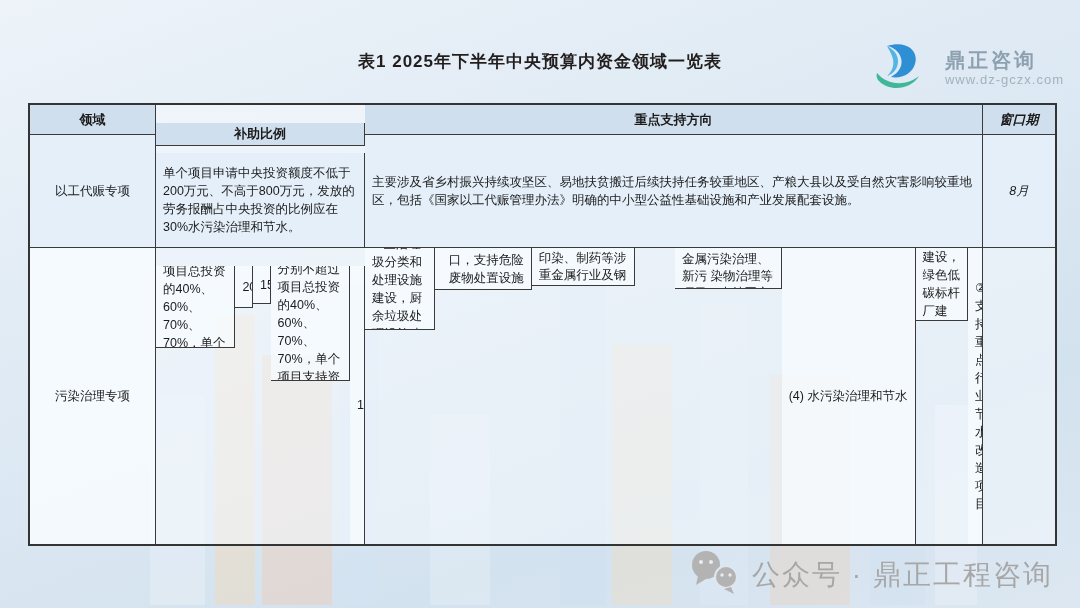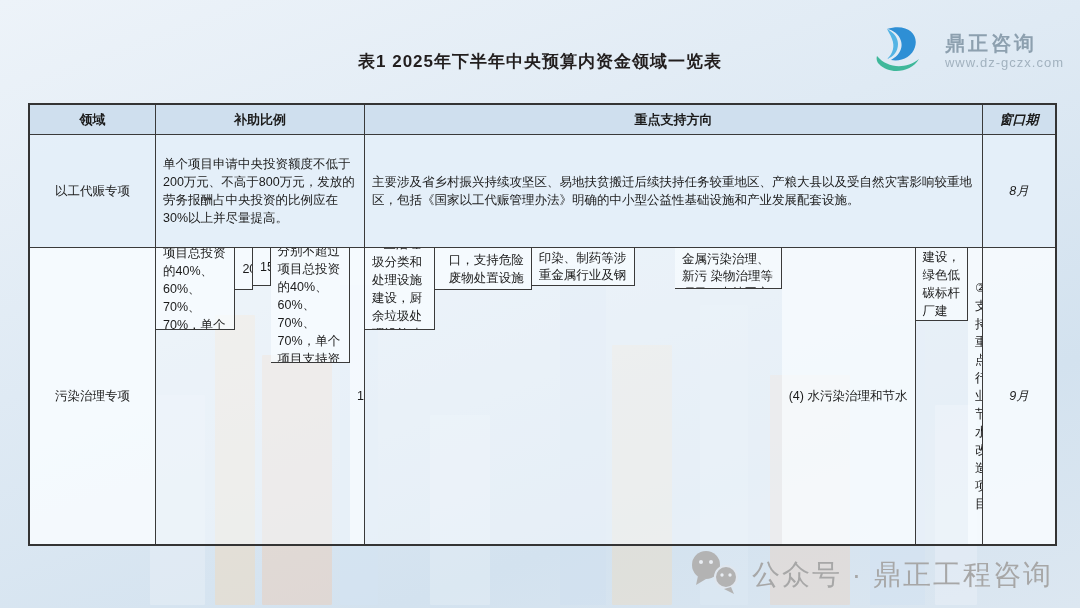--- a/index.html
+++ b/index.html
@@ -10,21 +10,21 @@
   }
   
   .skyline{position:absolute;left:0;top:235px;width:1080px;height:370px;z-index:0;}
   .bld{position:absolute;bottom:0;border-radius:1px;}
   
   .page-title{
     position:absolute;top:50px;left:0;width:1080px;text-align:center;
     font-size:17px;font-weight:bold;color:#221e1e;letter-spacing:1px;z-index:3;
   }
   
-  .logo{position:absolute;top:24px;right:16px;display:flex;align-items:center;gap:20px;z-index:3;}
+  .logo{position:absolute;top:41px;right:16px;display:flex;align-items:center;gap:20px;z-index:3;}
   .logo-text{display:flex;flex-direction:column;line-height:1.1;}
   .logo-name{font-size:20px;font-weight:bold;color:#8da0af;letter-spacing:3px;}
   .logo-site{font-size:13px;color:#a2b2bf;letter-spacing:1px;margin-top:2px;}
   
   .tbl{
     position:absolute;left:28px;top:103px;width:1029px;height:443px;
     border:2px solid #343434;box-sizing:border-box;z-index:2;
     display:flex;flex-direction:column;background:rgba(246,250,254,0.55);
   }
   .trow{display:flex;width:100%;}
@@ -34,21 +34,21 @@
     padding:11px 7px;font-size:12.5px;line-height:18px;color:#1b1b1b;
     background:rgba(248,252,255,0.72);overflow:hidden;
   }
   .cell.dense{line-height:17px;padding:1px 7px;}
   .center{align-items:center;text-align:center;}
   .no-r{border-right:none;font-style:italic;}
   .no-b{border-bottom:none;}
   .hdr .cell{background:#cfdfee;font-weight:bold;font-size:13px;}
   .r1 .cell{background:rgba(226,238,248,0.88);}
   .colstack{display:flex;}
-  .w1{width:126px;}.w2{width:209px;}.w3{width:618px;}.w4{flex:1;}
+  .w1{width:126px;}.w2{width:209px;margin-top:18px;}.w3{width:618px;}.w4{flex:1;}
   
   .watermark{position:absolute;left:688px;top:548px;display:flex;align-items:center;gap:10px;z-index:3;}
   .wm-text{font-size:28px;color:#a7a7a7;letter-spacing:2px;white-space:nowrap;}
 </style>
 </head>
 <body>
 
 <div class="skyline">
   <div class="bld" style="left:150px;width:55px;height:210px;background:#e8eef6;opacity:.55;"></div>
   <div class="bld" style="left:215px;width:40px;height:290px;background:#f4d7b2;opacity:.4;"></div>
@@ -83,21 +83,21 @@
 
   <div class="trow hdr" style="height:30px;">
     <div class="cell center w1">领域</div>
     <div class="cell center w2">补助比例</div>
     <div class="cell center w3">重点支持方向</div>
     <div class="cell center w4 no-r">窗口期</div>
   </div>
 
   <div class="trow r1" style="height:113px;">
     <div class="cell center w1">以工代赈专项</div>
-    <div class="cell w2">单个项目申请中央投资额度不低于200万元、不高于800万元，发放的劳务报酬占中央投资的比例应在30%以上并尽量提高。</div>
+    <div class="cell w2">单个项目申请中央投资额度不低于200万元、不高于800万元，发放的劳务报酬占中央投资的比例应在30%水污染治理和节水。</div>
     <div class="cell w3">主要涉及省乡村振兴持续攻坚区、易地扶贫搬迁后续扶持任务较重地区、产粮大县以及受自然灾害影响较重地区，包括《国家以工代赈管理办法》明确的中小型公益性基础设施和产业发展配套设施。</div>
     <div class="cell center w4 no-r">8月</div>
   </div>
 
   <div class="trow" style="flex:1;">
     <div class="cell center w1 no-b">污染治理专项</div>
 
     <div class="colstack w2">
       <div class="cell" style="height:82px;">东、中、西和东北地区分别不超过项目总投资的40%、60%、70%、70%，单个项目支持资金原则上不超过1亿元</div>
       <div class="cell" style="height:42px;">20%</div>
@@ -116,21 +116,20 @@
       <div class="cell dense" style="height:41px;margin-left:40px;">(3) 重点领域环境治理。支持细颗粒物和臭氧协同治理、土壤重金属污染治理、新污 染物治理等项目：支持国家批复的园区环境污染第三方治理项目</div>
       <div style="flex:1;display:flex;">
         <div class="cell center no-b" style="width:134px;">(4) 水污染治理和节水</div>
         <div class="colstack" style="flex:1;">
           <div class="cell" style="height:73px;">①支持污水收集管网新建改造及雨污分流改造。支持污水处理设施建设、信息平台建设，绿色低碳标杆厂建设。支持重点城市再生水利用设施建设。支持苦咸水、矿井水利用工程建设。</div>
           <div class="cell no-b" style="flex:1;">②支持重点行业节水改造项目</div>
         </div>
       </div>
     </div>
 
-    <div class="cell center w4 no-r no-b">9月</div>
   </div>
 </div>
 
 <div class="watermark">
   <span>
     <svg width="54" height="50" viewBox="0 0 54 50">
       <circle cx="18" cy="17" r="14" fill="#b3b3b3"></circle>
       <path d="M10 28 L8 37 L18 31 Z" fill="#b3b3b3"></path>
       <circle cx="13" cy="14" r="2" fill="#e9edf2"></circle>
       <circle cx="23" cy="14" r="2" fill="#e9edf2"></circle>

